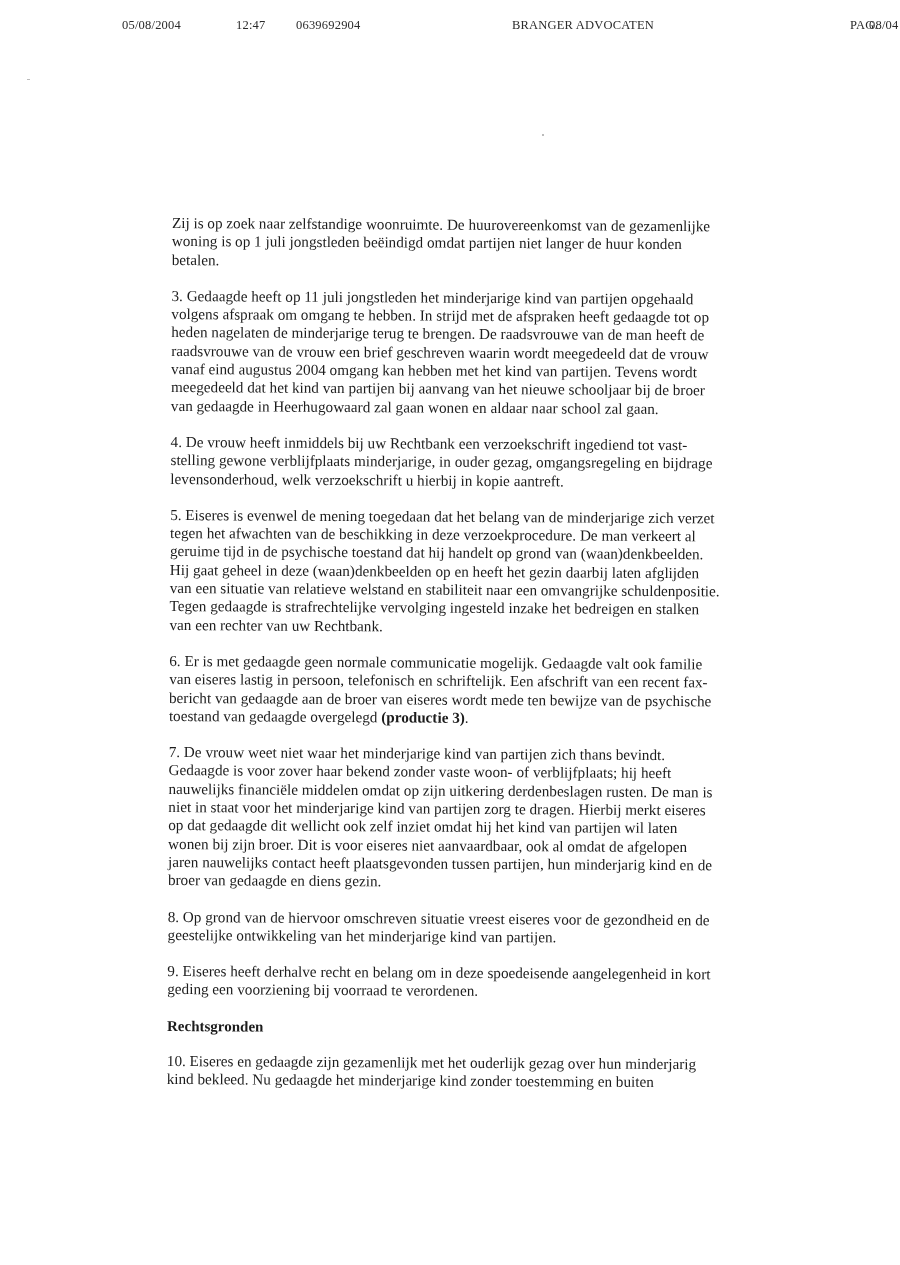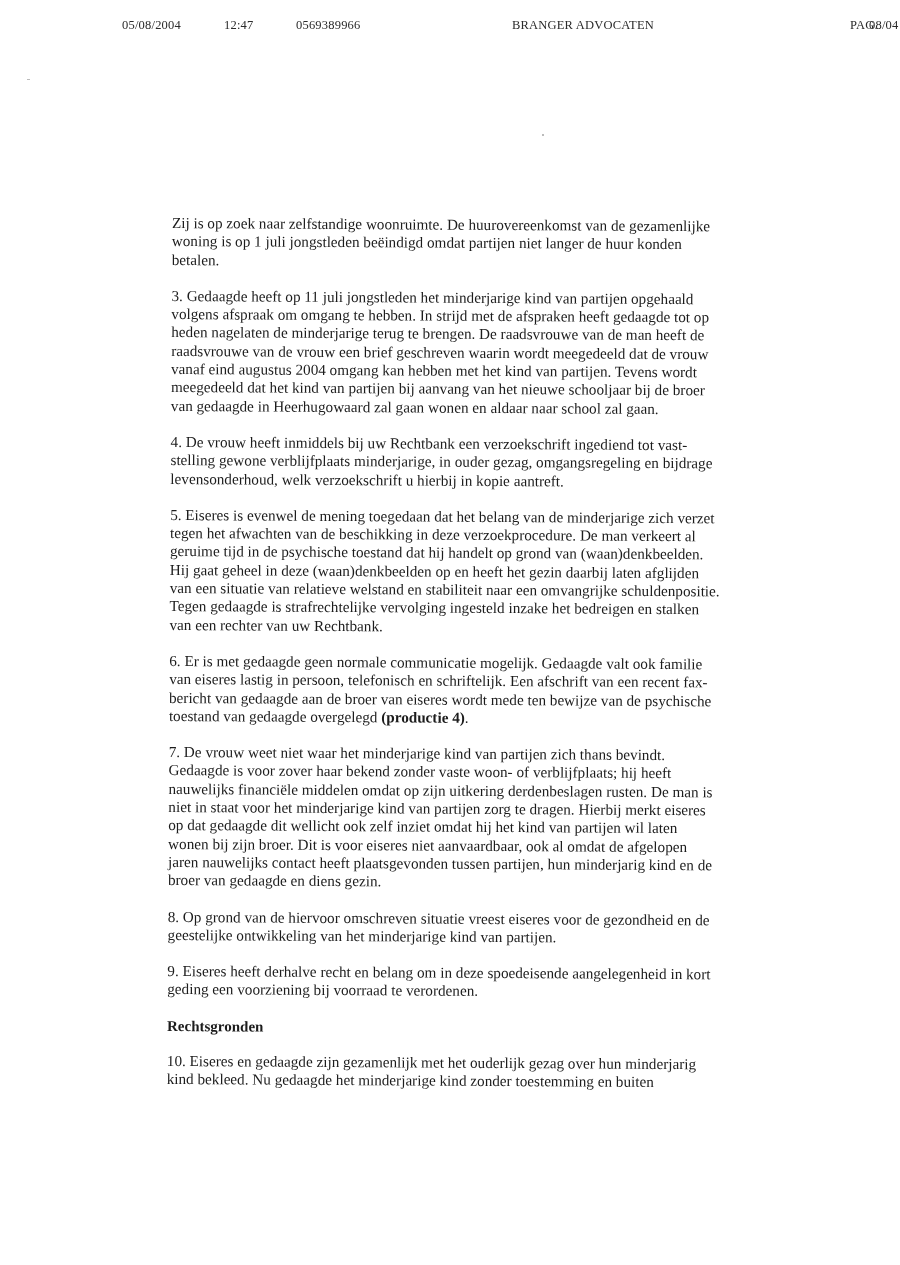--- a/index.html
+++ b/index.html
@@ -25,21 +25,21 @@
       color: #2a2a2a;
       letter-spacing: 0.2px;
       margin-left: 46px;
     }
     .fax-header span {
       position: absolute;
       top: 0;
       white-space: pre;
     }
     .fh-date { left: 76px; }
-    .fh-time { left: 178px; text-align: right; }
+    .fh-time { left: 190px; text-align: right; }
     .fh-phone { left: 250px; }
     .fh-sender { left: 466px; }
     .fh-page-label { left: 804px; }
     .fh-page { left: 823px; }
 
     .speck {
       position: absolute;
       background: #bbbbbb;
     }
 
@@ -67,21 +67,21 @@
       font-weight: bold;
       font-size: 15px;
     }
   </style>
 </head>
 <body>
 
 <div class="fax-header">
   <span class="fh-date">05/08/2004</span>
   <span class="fh-time">12:47</span>
-  <span class="fh-phone">0569389966</span>
+  <span class="fh-phone">0639692904</span>
   <span class="fh-sender">BRANGER ADVOCATEN</span>
   <span class="fh-page-label">PAG.</span>
   <span class="fh-page">08/04</span>
 </div>
 
 <div class="speck" style="left:27px;top:79px;width:3px;height:1px;"></div>
 <div class="speck" style="left:542px;top:134px;width:2px;height:2px;"></div>
 
 <div class="body-text">
   <p class="para">Zij is op zoek naar zelfstandige woonruimte. De huurovereenkomst van de gezamenlijke
@@ -100,21 +100,21 @@
   <p class="para">5. Eiseres is evenwel de mening toegedaan dat het belang van de minderjarige zich verzet
 tegen het afwachten van de beschikking in deze verzoekprocedure. De man verkeert al
 geruime tijd in de psychische toestand dat hij handelt op grond van (waan)denkbeelden.
 Hij gaat geheel in deze (waan)denkbeelden op en heeft het gezin daarbij laten afglijden
 van een situatie van relatieve welstand en stabiliteit naar een omvangrijke schuldenpositie.
 Tegen gedaagde is strafrechtelijke vervolging ingesteld inzake het bedreigen en stalken
 van een rechter van uw Rechtbank.</p>
   <p class="para"><span>6. Er is met gedaagde geen normale communicatie mogelijk. Gedaagde valt ook familie
 van eiseres lastig in persoon, telefonisch en schriftelijk. Een afschrift van een recent fax-
 bericht van gedaagde aan de broer van eiseres wordt mede ten bewijze van de psychische
-toestand van gedaagde overgelegd </span><span class="bold">(productie 4)</span><span>.</span></p>
+toestand van gedaagde overgelegd </span><span class="bold">(productie 3)</span><span>.</span></p>
   <p class="para">7. De vrouw weet niet waar het minderjarige kind van partijen zich thans bevindt.
 Gedaagde is voor zover haar bekend zonder vaste woon- of verblijfplaats; hij heeft
 nauwelijks financiële middelen omdat op zijn uitkering derdenbeslagen rusten. De man is
 niet in staat voor het minderjarige kind van partijen zorg te dragen. Hierbij merkt eiseres
 op dat gedaagde dit wellicht ook zelf inziet omdat hij het kind van partijen wil laten
 wonen bij zijn broer. Dit is voor eiseres niet aanvaardbaar, ook al omdat de afgelopen
 jaren nauwelijks contact heeft plaatsgevonden tussen partijen, hun minderjarig kind en de
 broer van gedaagde en diens gezin.</p>
   <p class="para">8. Op grond van de hiervoor omschreven situatie vreest eiseres voor de gezondheid en de
 geestelijke ontwikkeling van het minderjarige kind van partijen.</p>

